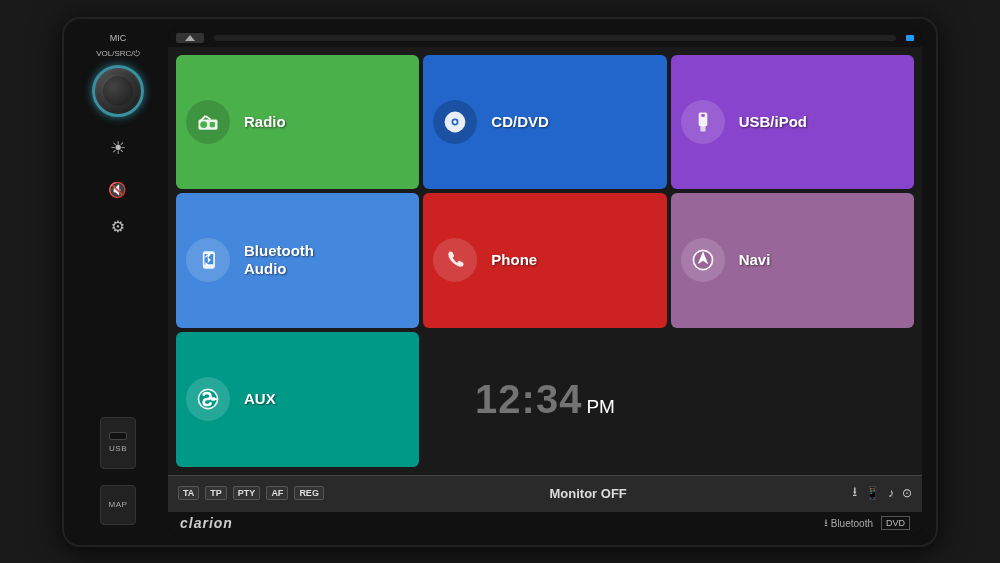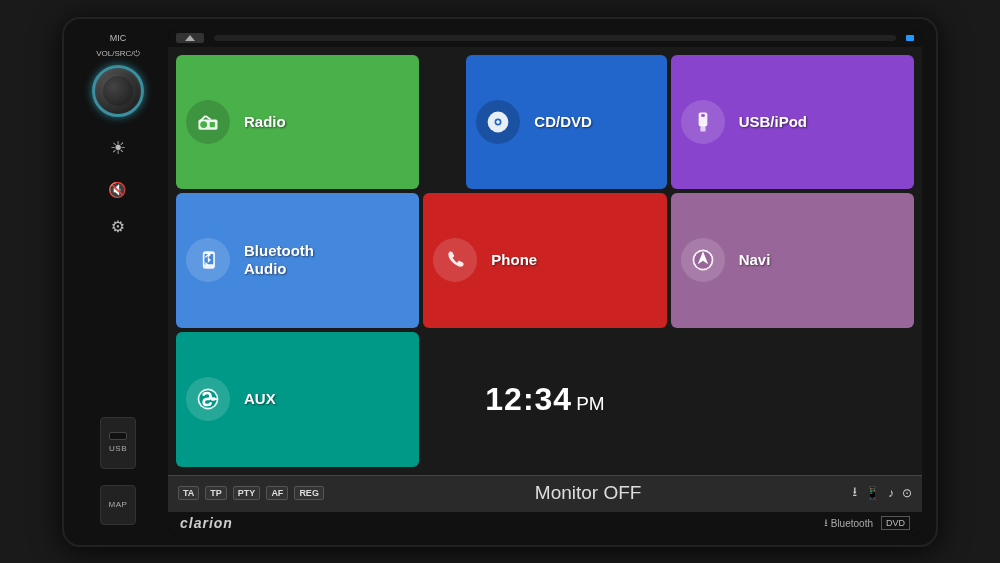--- a/index.html
+++ b/index.html
@@ -219,21 +219,21 @@
     .cell-label {
       color: white;
       font-size: 15px;
       font-weight: bold;
       text-shadow: 1px 1px 2px rgba(0,0,0,0.5);
       line-height: 1.2;
     }
 
     
     .cell-radio { background: #4ab04a; }
-    .cell-cddvd { background: #2266cc; margin-left: 43px; }
+    .cell-cddvd { background: #2266cc; }
     .cell-usb { background: #8844cc; }
     .cell-bt { background: #4488dd; }
     .cell-phone { background: #cc2222; }
     .cell-video { background: #dd9900; }
     .cell-navi { background: #996699; }
     .cell-aux { background: #009988; }
     .cell-clock {
       background: #1a1a1a;
       justify-content: center;
       align-items: center;
@@ -244,22 +244,22 @@
     .ic-green { background: rgba(0,0,0,0.15); }
     .ic-blue { background: rgba(0,0,0,0.2); }
     .ic-purple { background: rgba(255,255,255,0.15); }
     .ic-bt { background: rgba(255,255,255,0.15); }
     .ic-phone { background: rgba(255,255,255,0.15); }
     .ic-video { background: rgba(255,255,255,0.15); }
     .ic-navi { background: rgba(255,255,255,0.15); }
     .ic-aux { background: rgba(255,255,255,0.15); }
 
     .clock-time {
-      color: #ffffff;
-      font-size: 32px;
+      color: #737373;
+      font-size: 40px;
       font-weight: bold;
       letter-spacing: 1px;
     }
     .clock-ampm {
       color: white;
       font-size: 19px;
       font-weight: normal;
     }
 
     
@@ -286,22 +286,22 @@
       border: 1px solid #555;
       border-radius: 2px;
       padding: 1px 4px;
       background: #333;
     }
 
     .status-center {
       flex: 1;
       text-align: center;
       color: #ddd;
-      font-size: 19px;
-      font-weight: normal;
+      font-size: 13px;
+      font-weight: bold;
     }
 
     .status-icons {
       display: flex;
       align-items: center;
       gap: 8px;
     }
 
     .status-icon {
       color: #ccc;

